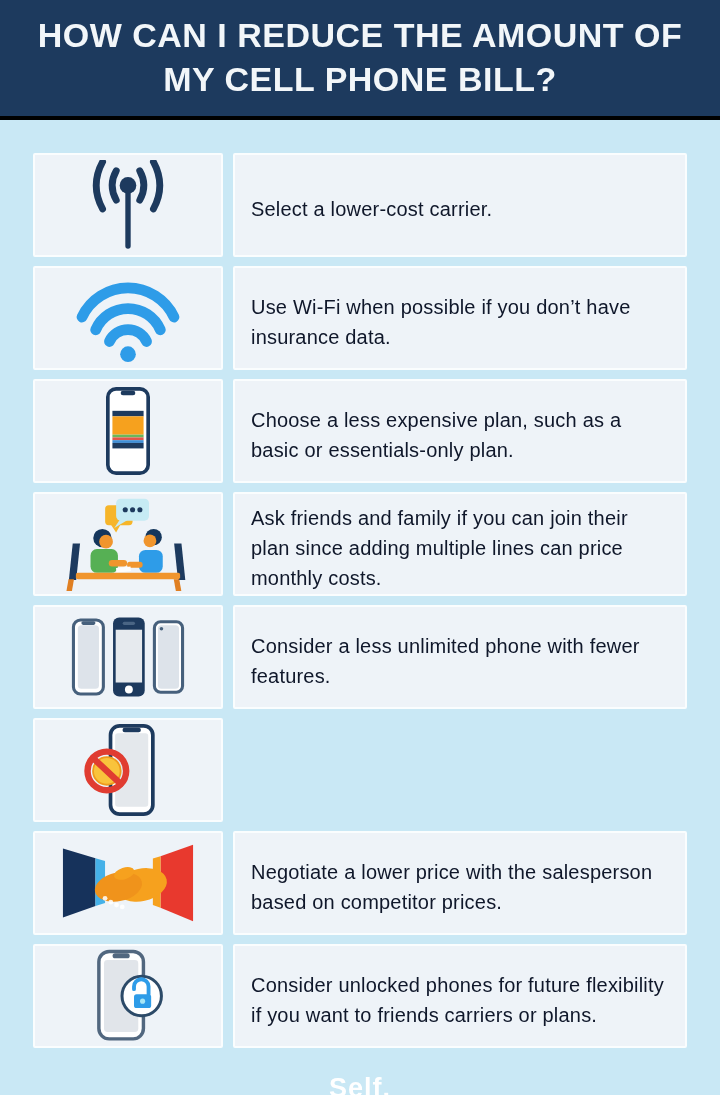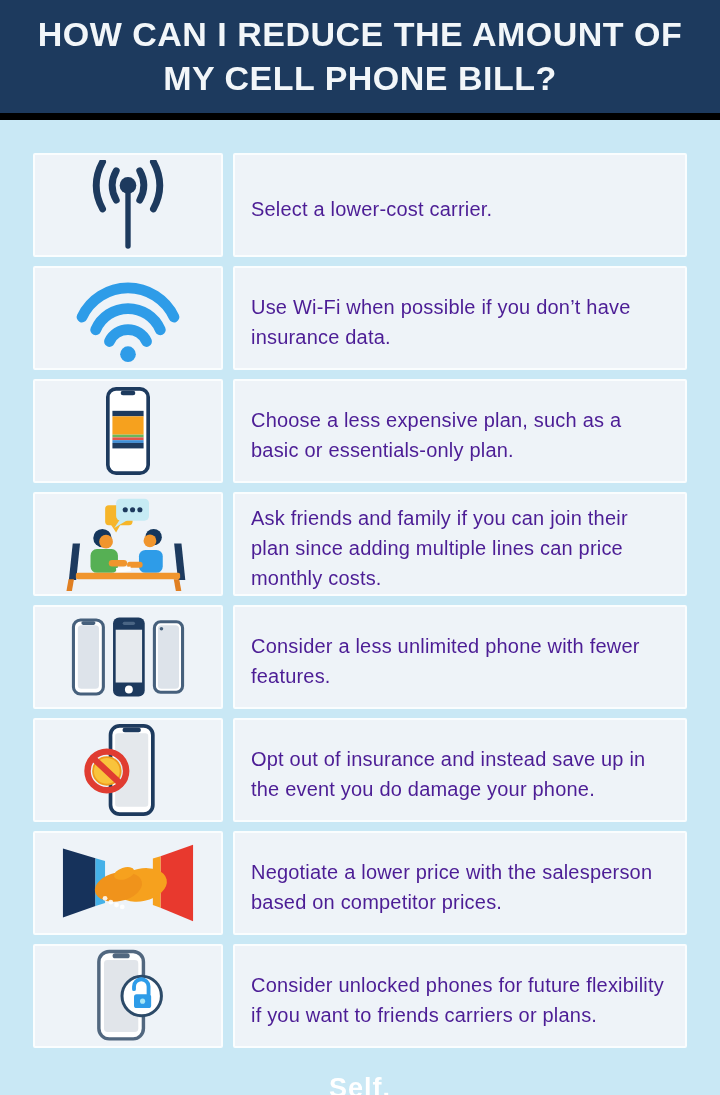--- a/index.html
+++ b/index.html
@@ -2,40 +2,40 @@
 <html><head>
 <meta charset="utf-8">
 <style>
   * { margin: 0; padding: 0; box-sizing: border-box; }
   body { background: #9db8c6; font-family: "Liberation Sans", sans-serif; }
   .page {
     width: 720px; height: 1095px; margin: 0 auto; overflow: hidden;
     background: #c9e8f5; display: flex; flex-direction: column;
   }
   .header {
-    height: 120px; flex: none; background: #1d3a5e; border-bottom: 7px solid #000000;
+    height: 120px; flex: none; background: #1d3a5e; border-bottom: 4px solid #000000;
     display: flex; align-items: center; justify-content: center; padding: 0 24px;
   }
   .title {
     color: #f2f6f9; font-size: 34px; line-height: 1.28; font-weight: bold;
     text-align: center; letter-spacing: 0.5px;
   }
   .body {
     flex: 1; padding: 33px 33px 0; display: flex; flex-direction: column; gap: 9px;
   }
   .row { display: flex; gap: 10px; height: 104px; flex: none; }
   .card {
     background: #eef3f8; border: 2px solid #fafdfe; border-radius: 2px;
   }
   .icon-card {
     width: 190px; flex: none; display: flex; align-items: center; justify-content: center;
   }
   .text-card { flex: 1; display: flex; align-items: center; padding: 0 16px; }
   .tip-text {
-    color: #4c1d95; font-size: 20px; line-height: 30px; letter-spacing: 0.2px; margin-top: 8px;
+    color: #0f172a; font-size: 20px; line-height: 30px; letter-spacing: 0.2px; margin-top: 8px;
   }
   .footer { text-align: center; margin-top: 16px; }
   .brand {
     color: #ffffff; font-size: 27px; font-weight: bold; letter-spacing: 1px;
   }
   svg { display: block; }
 </style>
 </head>
 <body>
 
@@ -154,23 +154,20 @@
       <div class="card icon-card">
         <svg width="96" height="92" viewBox="0 0 100 100">
           <rect x="31" y="2" width="46" height="96" rx="10" fill="#ffffff" stroke="#1d3a5e" stroke-width="4"></rect>
           <rect x="36" y="10" width="36" height="80" rx="3" fill="#e4e8ec"></rect>
           <rect x="44" y="4" width="20" height="5" rx="2.5" fill="#1d3a5e"></rect>
           <circle cx="27" cy="51" r="15" fill="#f9c33c" stroke="#ef9a1d" stroke-width="2"></circle>
           <circle cx="27" cy="51" r="21" stroke="#e03c31" stroke-width="7" fill="none"></circle>
           <line x1="12" y1="37" x2="42" y2="65" stroke="#e03c31" stroke-width="7" stroke-linecap="round"></line>
         </svg>
       </div>
-      <div class="card text-card">
-        <p class="tip-text">Opt out of insurance and instead save up in the event you do damage your phone.</p>
-      </div>
     </div>
 
     <div class="row">
       <div class="card icon-card">
         <svg width="134" height="88" viewBox="0 0 140 92">
           <polygon points="2,10 36,20 36,70 2,82" fill="#16325b"></polygon>
           <polygon points="36,20 46,23 46,67 36,70" fill="#45b1e8"></polygon>
           <polygon points="138,6 104,18 104,72 138,86" fill="#e8392e"></polygon>
           <polygon points="104,18 96,20.5 96,69 104,72" fill="#f6a11e"></polygon>
           <ellipse cx="84" cy="48" rx="27" ry="17" fill="#f6a11e" transform="rotate(-12 84 48)"></ellipse>

